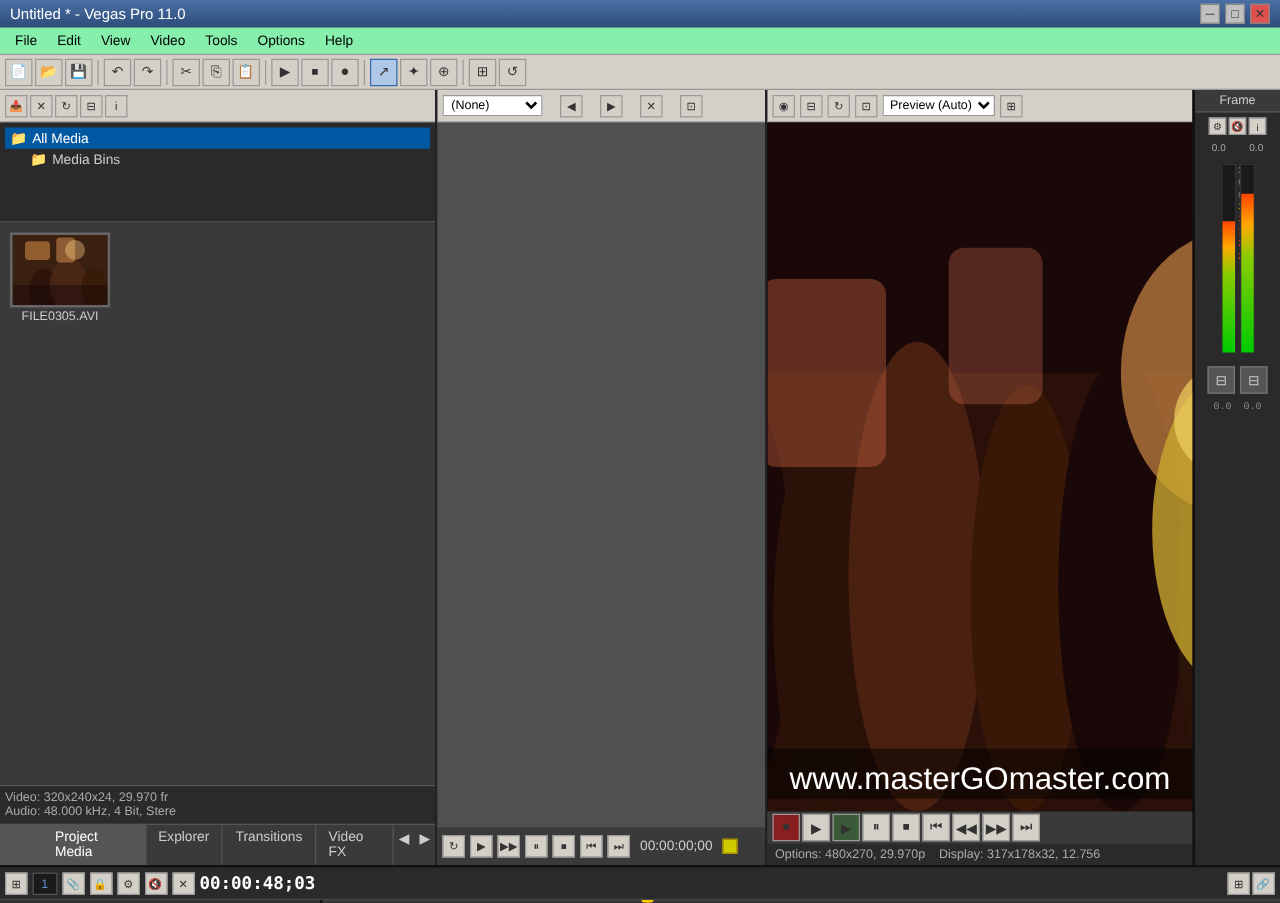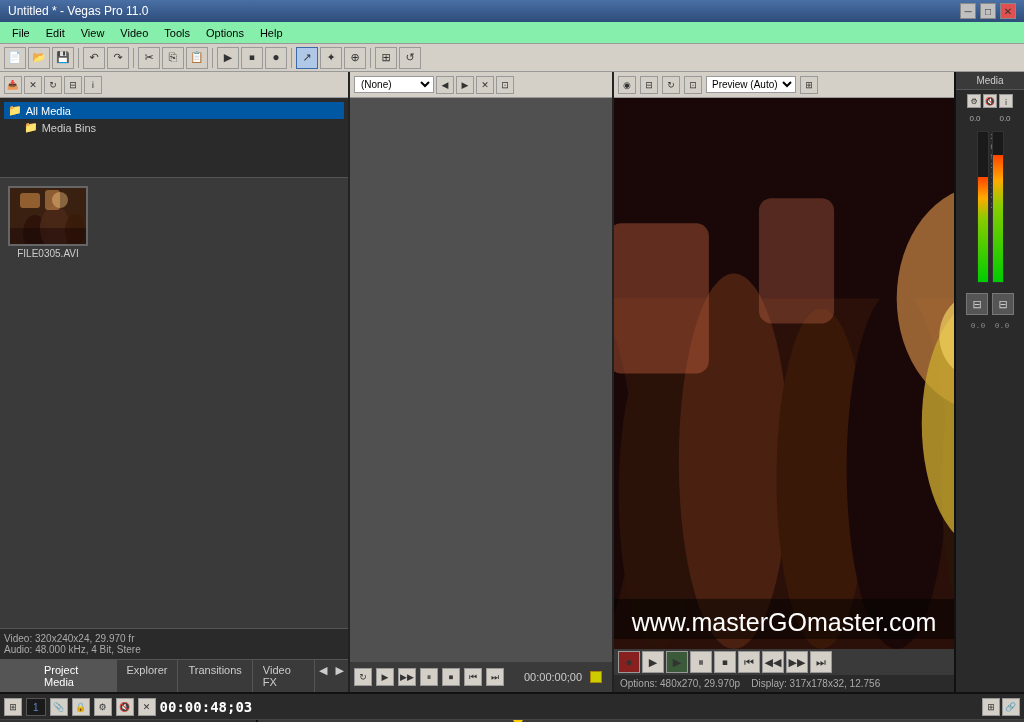--- a/index.html
+++ b/index.html
@@ -40,21 +40,21 @@
 
     
     #media-tabs { background: #3a3a3a; display: flex; border-top: 1px solid #555; }
     .media-tab { padding: 4px 10px; font-size: 11px; color: #ccc; cursor: pointer; border-right: 1px solid #555; }
     .media-tab.active { background: #555; color: white; padding-left: 44px; }
     .tab-arrow { padding: 4px 4px; color: #ccc; cursor: pointer; }
 
     
     #middle-area { flex: 1; background: #3c3c3c; display: flex; flex-direction: column; border-right: 2px solid #222; }
     #trim-content { width: 100%; height: 100%; background: #454545; display: flex; flex-direction: column; }
-    #trim-toolbar { background: #d4d0c8; height: 26px; display: flex; align-items: center; padding: 0 4px; gap: 2px; border-bottom: 1px solid #999; }
+    #trim-toolbar { background: #d4d0c8; height: 26px; display: flex; align-items: center; padding: 0 4px; gap: 14px; border-bottom: 1px solid #999; }
     .trim-select { background: #fff; border: 1px solid #999; font-size: 10px; padding: 1px 2px; width: 80px; }
     #trim-display { flex: 1; background: #505050; }
     #trim-controls { background: #3a3a3a; height: 30px; display: flex; align-items: center; padding: 0 4px; gap: 4px; }
 
     
     #right-preview { width: 340px; min-width: 340px; background: #3c3c3c; display: flex; flex-direction: column; }
     #preview-toolbar { background: #d4d0c8; height: 26px; display: flex; align-items: center; padding: 0 4px; gap: 4px; border-bottom: 1px solid #999; font-size: 10px; }
     #preview-display { flex: 1; background: #000; position: relative; overflow: hidden; }
     #preview-video { width: 100%; height: 100%; background: linear-gradient(135deg, #1a0a05 0%, #3a1808 20%, #5a2810 40%, #2a1208 60%, #4a2010 80%, #3a1808 100%); position: relative; }
     #preview-controls { background: #3a3a3a; height: 26px; display: flex; align-items: center; padding: 0 4px; gap: 2px; }
@@ -197,21 +197,21 @@
       <div id="trim-display" style="background:#505050; flex:1;">
       </div>
       <div id="trim-controls">
         <div class="tb-btn" style="width:18px;height:18px;font-size:9px;">↻</div>
         <div class="tb-btn" style="width:18px;height:18px;font-size:9px;">▶</div>
         <div class="tb-btn" style="width:18px;height:18px;font-size:9px;">▶▶</div>
         <div class="tb-btn" style="width:18px;height:18px;font-size:9px;">⏸</div>
         <div class="tb-btn" style="width:18px;height:18px;font-size:9px;">⏹</div>
         <div class="tb-btn" style="width:18px;height:18px;font-size:9px;">⏮</div>
         <div class="tb-btn" style="width:18px;height:18px;font-size:9px;">⏭</div>
-        <span style="color:#ccc; font-size:11px; margin-left:16px;">00:00:00;00</span>
+        <span style="color:#ccc; font-size:11px; margin-left:4px;">00:00:00;00</span>
         <div style="width:12px; height:12px; background:#cc0; margin-left:4px; border:1px solid #aa8800;"></div>
       </div>
     </div>
   </div>
 
   <div id="right-preview">
     <div id="preview-toolbar">
       <div class="tb-btn" style="width:18px;height:18px;font-size:9px;">◉</div>
       <div class="tb-btn" style="width:18px;height:18px;font-size:9px;">⊟</div>
       <div class="tb-btn" style="width:18px;height:18px;font-size:9px;">↻</div>
@@ -272,21 +272,21 @@
     <div id="preview-info">
       <div>
         <span>Options: 480x270, 29.970p</span>
         &nbsp;&nbsp;
         <span>Display: 317x178x32, 12.756</span>
       </div>
     </div>
   </div>
 
   <div id="master-panel">
-    <div id="master-label">Media</div>
+    <div id="master-label">Frame</div>
     <div id="master-controls">
       <div style="display:flex; gap:2px; margin-bottom:4px;">
         <div class="tb-btn" style="width:14px;height:14px;font-size:8px;">⚙</div>
         <div class="tb-btn" style="width:14px;height:14px;font-size:8px;">🔇</div>
         <div class="tb-btn" style="width:14px;height:14px;font-size:8px;">ℹ</div>
       </div>
 
       <div style="display:flex; font-size:8px; color:#aaa; width:100%; justify-content:space-around; margin-bottom:2px;">
         <span>0.0</span>
         <span>0.0</span>

